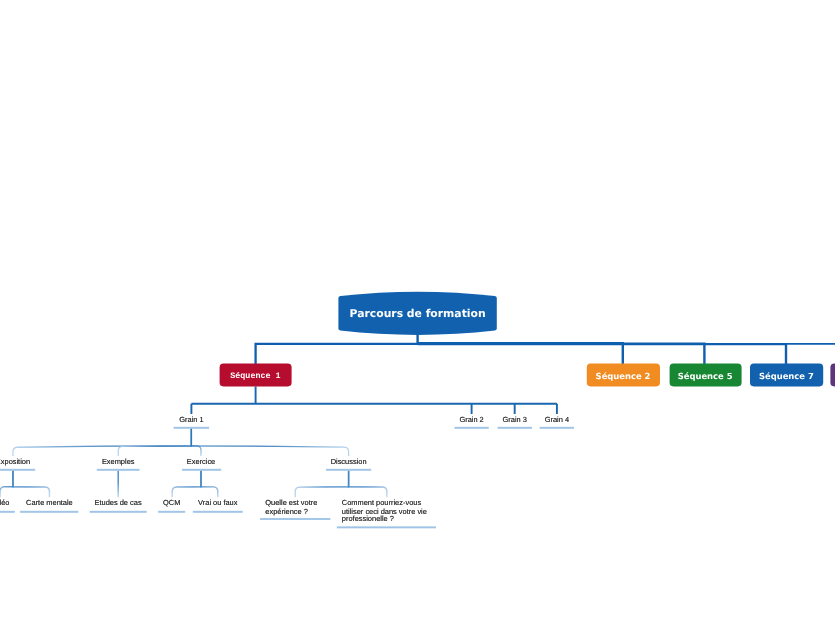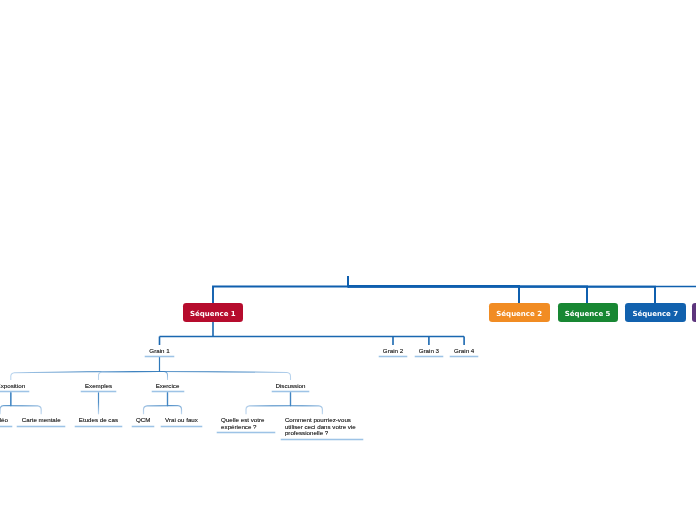--- a/index.html
+++ b/index.html
@@ -93,21 +93,27 @@
 <path d="M159.5,357.0 L159.5,371.5 Q161.7,371.50 163.9,371.56 Q167.5,371.92 167.5,375.17 L167.5,379.9" stroke="url(#g3)" stroke-width="1.05" fill="none"></path>
 <path d="M159.5,357.0 L159.5,371.5 Q223.2,371.50 286.9,372.56 Q290.5,372.91 290.5,376.16 L290.5,379.9" stroke="url(#g4)" stroke-width="1.05" fill="none"></path>
 <path d="M10.8,392.3 L10.8,405.6 Q7.2,405.60 3.6,405.69 Q0.0,406.04 0.0,409.29 L0.0,414.3" stroke="url(#g5)" stroke-width="1.2" fill="none"></path>
 <path d="M10.8,392.3 L10.8,405.6 Q24.2,405.60 37.6,405.85 Q41.2,406.20 41.2,409.45 L41.2,414.3" stroke="url(#g6)" stroke-width="1.2" fill="none"></path>
 <path d="M98.5,392.3 L98.5,414.3" stroke="url(#g7)" stroke-width="1.2" fill="none"></path>
 <path d="M167.5,392.3 L167.5,405.6 Q157.3,405.60 147.1,405.80 Q143.5,406.15 143.5,409.40 L143.5,414.3" stroke="url(#g8)" stroke-width="1.2" fill="none"></path>
 <path d="M167.5,392.3 L167.5,405.6 Q172.7,405.60 177.9,405.71 Q181.5,406.06 181.5,409.31 L181.5,414.3" stroke="url(#g9)" stroke-width="1.2" fill="none"></path>
 <path d="M290.5,392.3 L290.5,405.6 Q270.1,405.60 249.6,405.96 Q246.0,406.31 246.0,409.56 L246.0,414.3" stroke="url(#g10)" stroke-width="1.2" fill="none"></path>
 <path d="M290.5,392.3 L290.5,405.6 Q304.6,405.60 318.8,405.86 Q322.4,406.21 322.4,409.46 L322.4,414.3" stroke="url(#g11)" stroke-width="1.2" fill="none"></path>
 </svg>
-<div class="pill" style="left:182.7px;top:303.2px;width:60.4px;height:18.4px;background:#b60c2d;">
+<div class="rootnode" style="left:281px;top:240px;width:134px;height:44px;">
+<svg width="134" height="44" viewBox="0 0 134 44" style="position:absolute;left:0;top:0;">
+<path d="M1,8.4 Q1,7.0 2.6,6.7 Q67,-0.6 131.4,6.7 Q133,7.0 133,8.4 L133,33.8 Q133,35.2 131.4,35.5 Q67,42.8 2.6,35.5 Q1,35.2 1,33.8 Z" fill="#1161ae"></path>
+</svg>
+<div class="rootlabel">Parcours de formation</div>
+</div>
+<div class="pill" style="left:182.7px;top:303.2px;width:60.4px;height:18.4px;background:#b60c2d;font-family:Liberation Mono, monospace;">
       <span>Séquence 1</span>
     </div>
 <div class="pill" style="left:488.7px;top:303.2px;width:61.0px;height:18.4px;background:#f18c23;">
       <span>Séquence 2</span>
     </div>
 <div class="pill" style="left:557.6px;top:303.2px;width:60.0px;height:18.4px;background:#188733;">
       <span>Séquence 5</span>
     </div>
 <div class="pill" style="left:624.8px;top:303.2px;width:61.0px;height:18.4px;background:#1161ae;">
       <span>Séquence 7</span>

